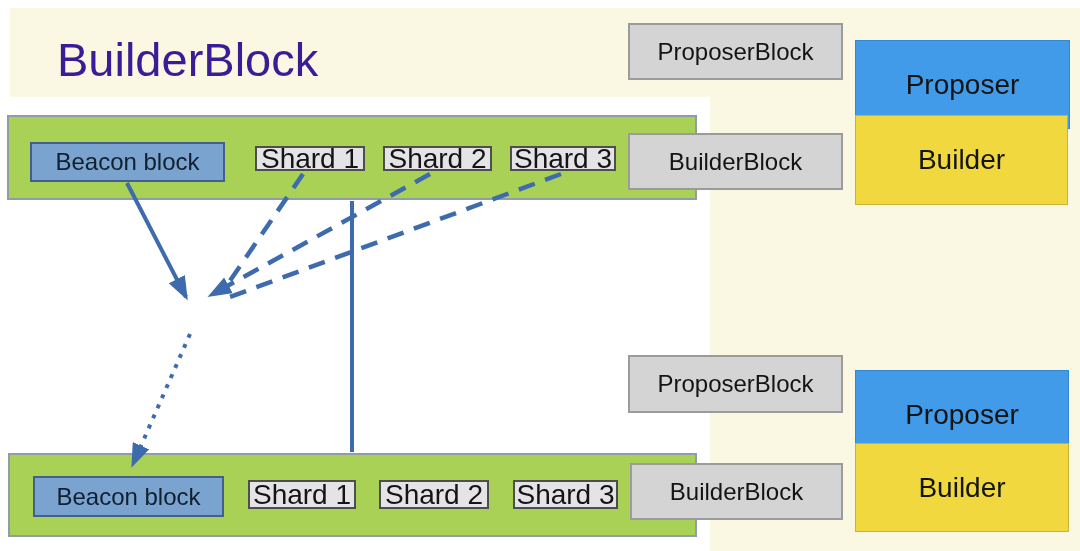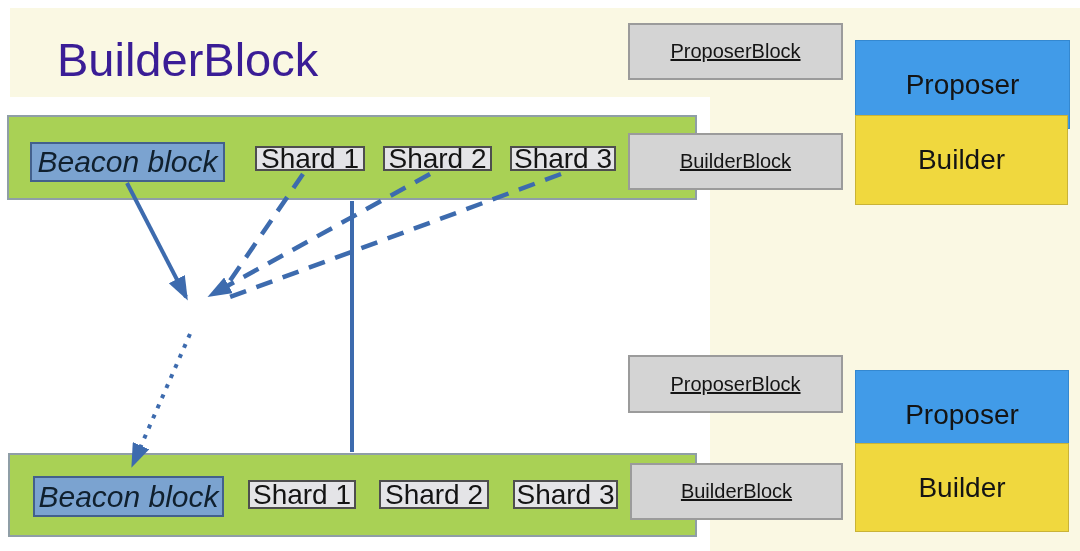--- a/index.html
+++ b/index.html
@@ -16,33 +16,33 @@
     color:var(--title-purple,#3a1d96);white-space:nowrap;
   }
   .slot-bar{
     background:var(--slot-green,#a9d155);
     border:2px solid var(--slot-border,#8f9ea6);
   }
   .beacon{
     background:var(--beacon-blue,#7ba3d0);
     border:2px solid var(--beacon-border,#43608c);
     display:flex;align-items:center;justify-content:center;
-    font-size:30px;color:#10202e;white-space:nowrap;font-style:italic;
+    font-size:24px;color:#10202e;white-space:nowrap;
   }
   .shard{
     background:var(--shard-gray,#e4e4e7);
     border:2px solid var(--shard-border,#4e4e4e);
     display:flex;align-items:center;justify-content:center;
     font-size:28px;white-space:nowrap;
   }
   .gray-label{
     background:var(--label-gray,#d4d4d4);
     border:2px solid var(--label-gray-border,#9b9b9b);
     display:flex;align-items:center;justify-content:center;
-    font-size:20px;white-space:nowrap;text-decoration:underline;
+    font-size:24px;white-space:nowrap;
   }
   .role-box{
     display:flex;align-items:center;justify-content:center;
     font-size:28px;white-space:nowrap;
   }
   .role-proposer{
     background:var(--proposer-blue,#419be8);
     border:1px solid var(--proposer-border,#3488d0);
     margin-top:32px;
   }

